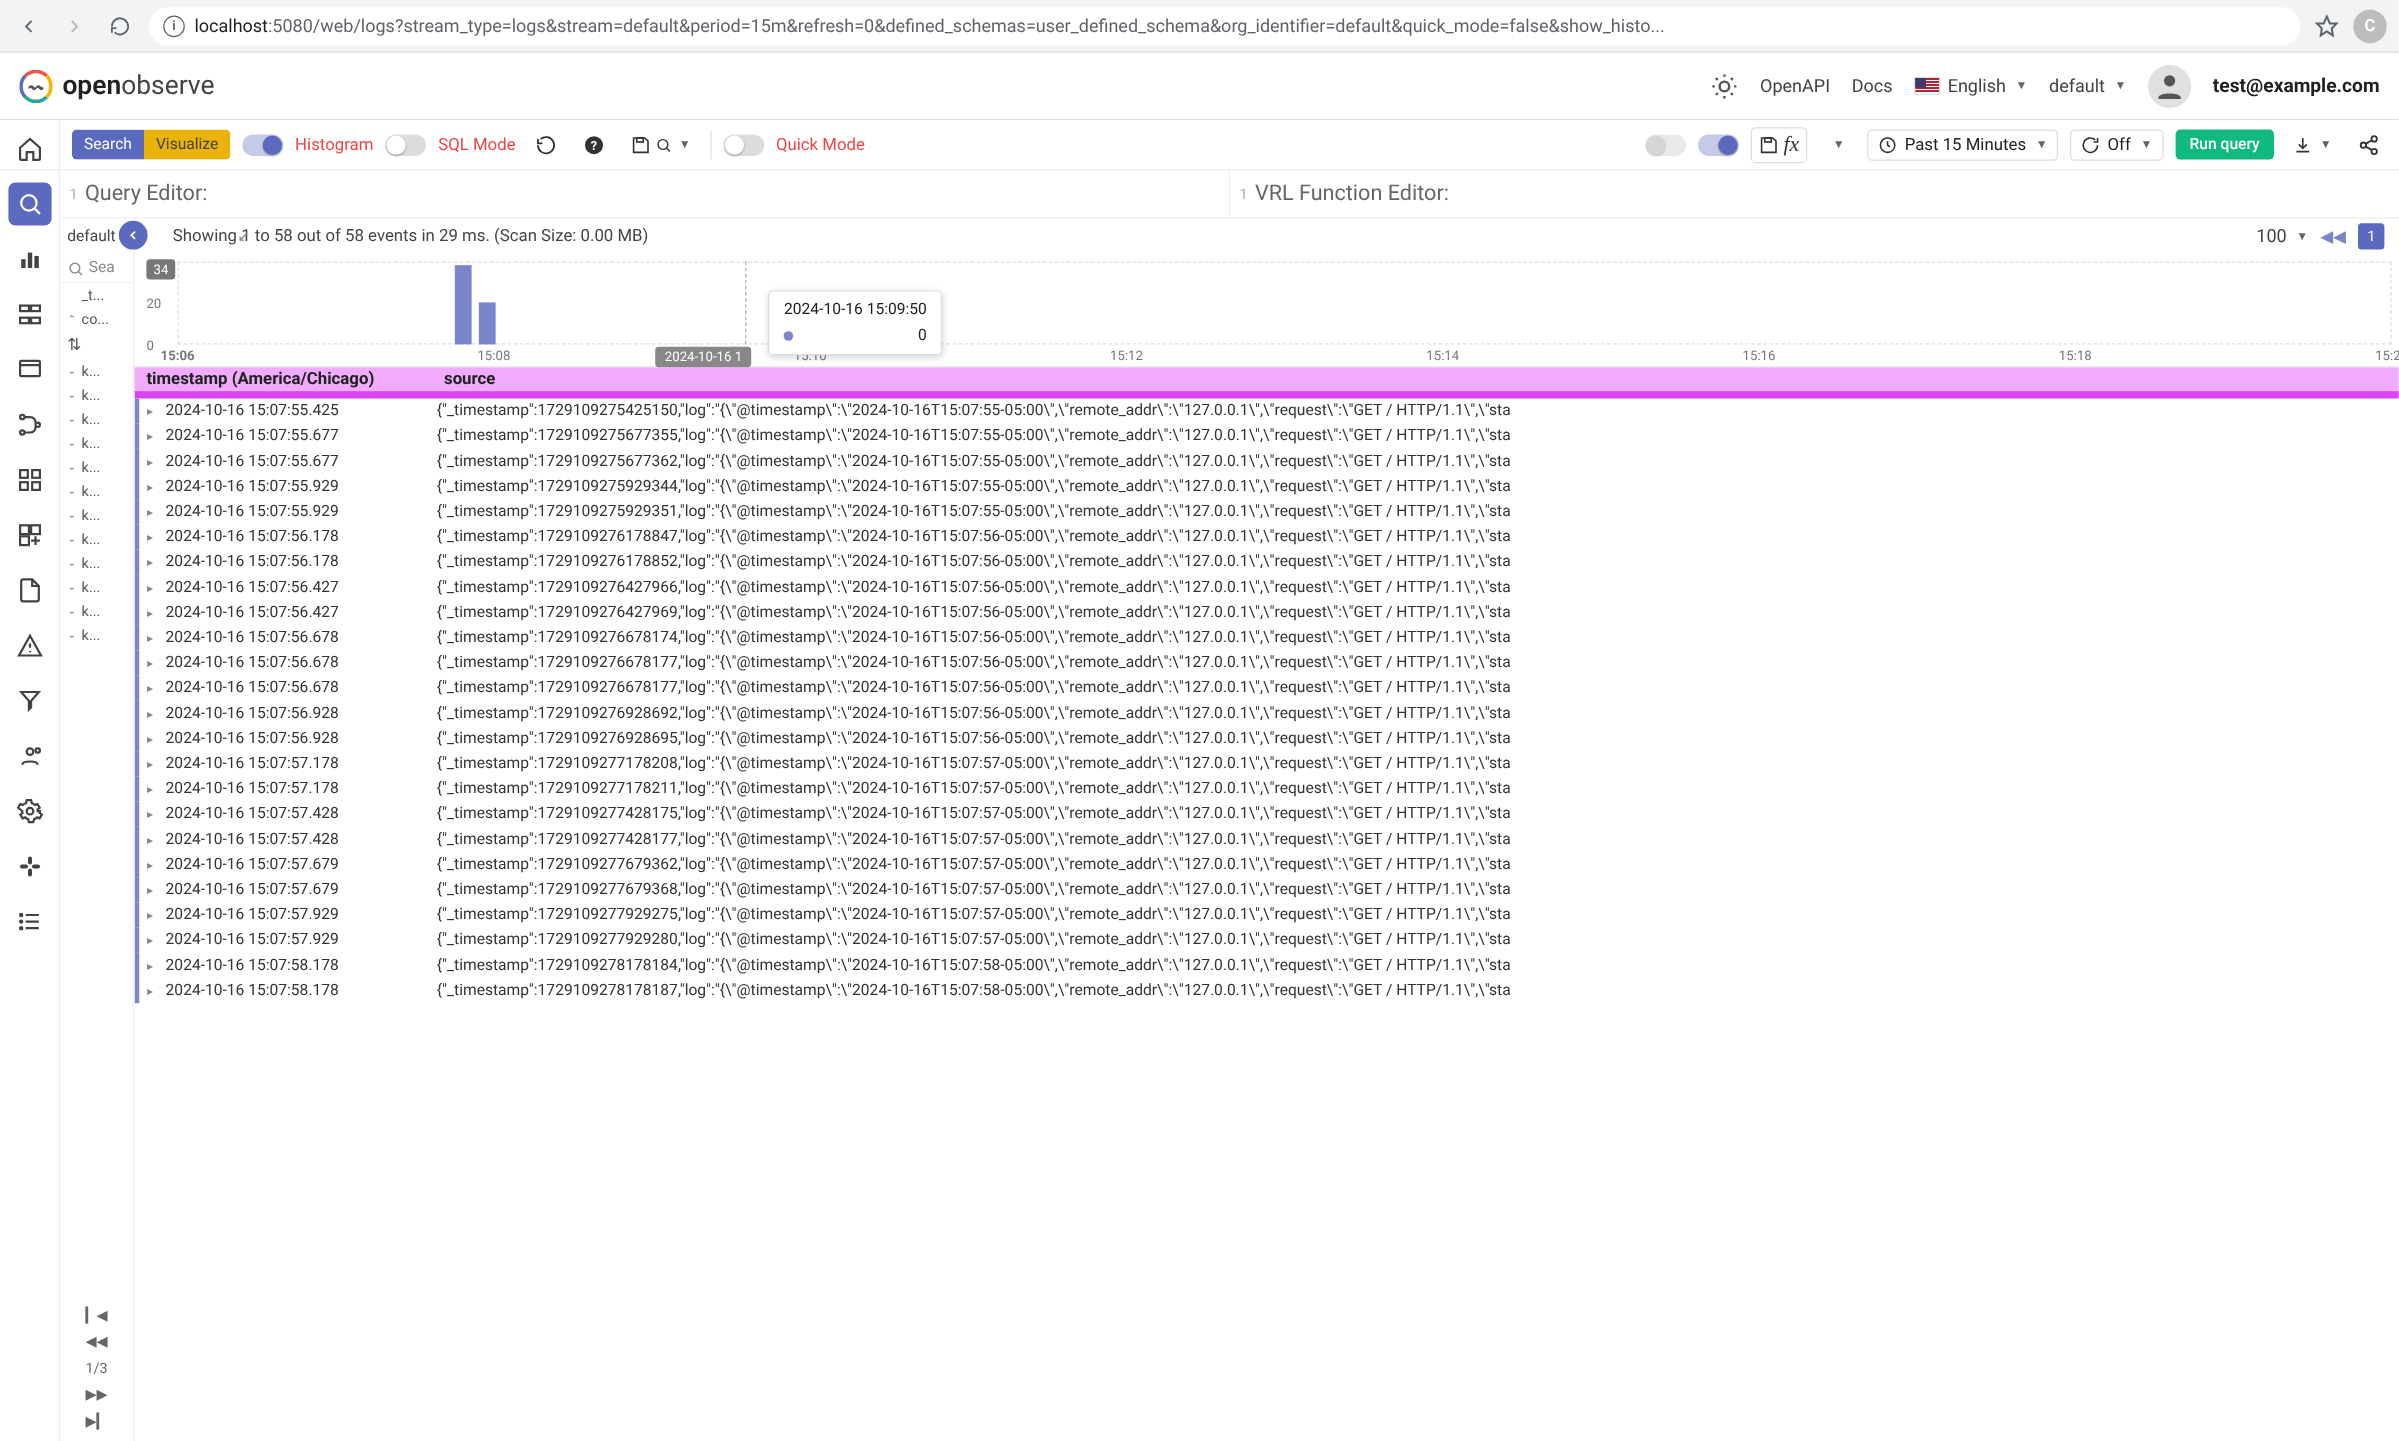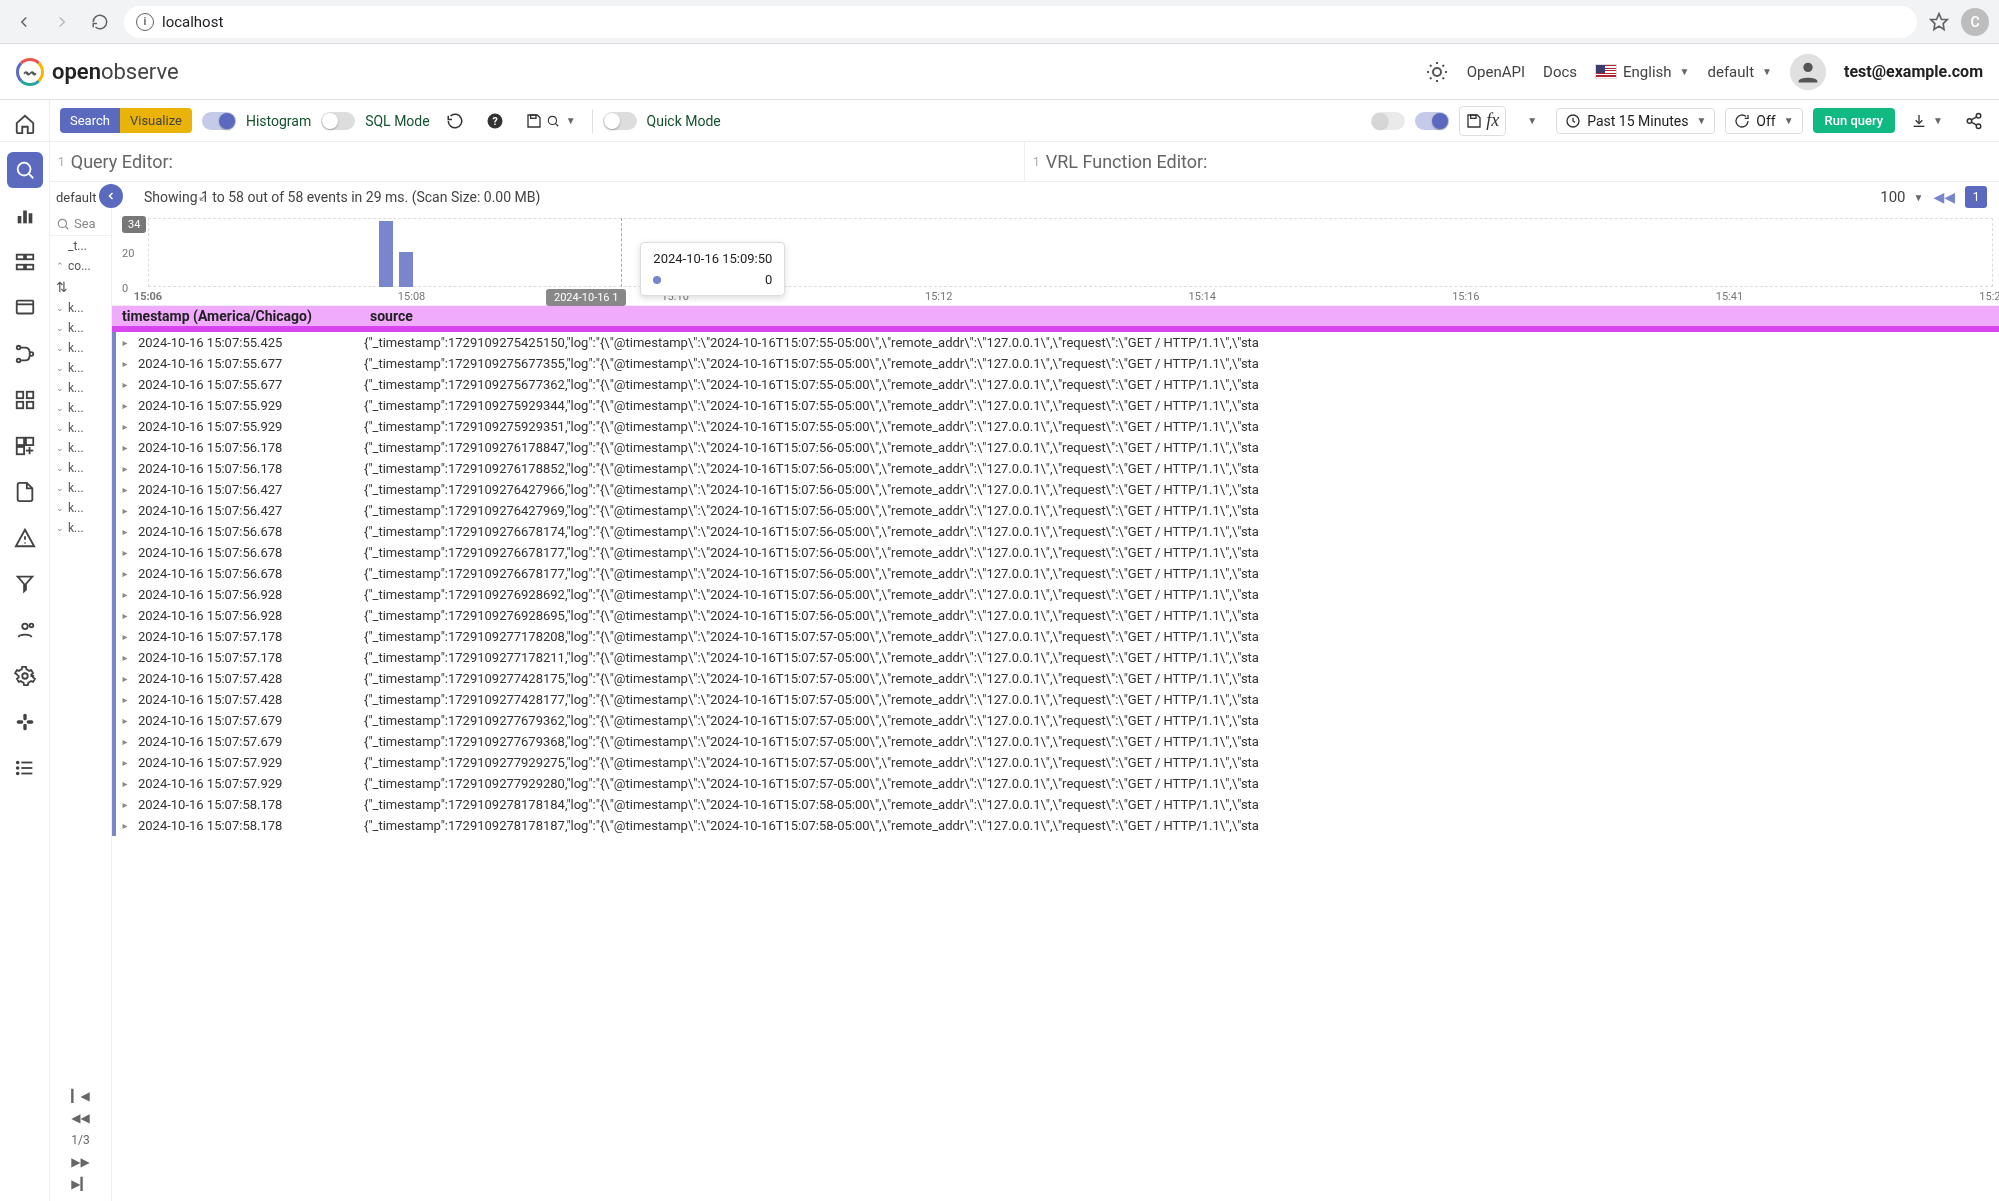--- a/index.html
+++ b/index.html
@@ -31,21 +31,21 @@
 .sun-icon{width:24px;height:24px}
 
 
 .toolbar{height:42px;display:flex;align-items:center;padding:0 10px 0 60px;gap:10px;border-bottom:1px solid #eee;}
 .seg{display:flex;border-radius:4px;overflow:hidden;}
 .seg .sbtn{padding:5px 10px;font-size:13px;background:#eab308;color:#444;cursor:pointer}
 .seg .sbtn.active{background:#5B6ABF;color:#fff}
 .toggle{width:34px;height:18px;border-radius:10px;background:#ddd;position:relative;cursor:pointer}
 .toggle .knob{position:absolute;width:16px;height:16px;border-radius:50%;background:#fff;top:1px;left:1px;box-shadow:0 1px 2px rgba(0,0,0,.3)}
 .toggle.on{background:#c5cae9}.toggle.on .knob{left:17px;background:#5B6ABF}
-.tlabel{font-size:14px;color:#14532d}
+.tlabel{font-size:14px;color:#ef4444}
 .icon-btn{width:30px;height:30px;display:flex;align-items:center;justify-content:center;color:#333;cursor:pointer;border-radius:4px}
 .icon-btn.lg{width:auto;padding:0 6px;gap:4px}
 .divider-v{width:1px;height:24px;background:#e0e0e0}
 .tbox{display:flex;align-items:center;gap:6px;border:1px solid #ddd;border-radius:4px;padding:4px 8px;font-size:14px;cursor:pointer}
 .run-btn{background:#10b981;color:#fff;border-radius:4px;padding:5px 12px;font-size:13px;font-weight:500;cursor:pointer}
 .toolbar-right{margin-left:auto;display:flex;align-items:center;gap:10px}
 .fx{font-style:italic;font-family:serif;font-size:18px}
 
 
 .rail{position:fixed;left:0;top:100px;width:50px;height:calc(100% - 100px);border-right:1px solid #eee;display:flex;flex-direction:column;align-items:center;padding-top:6px;gap:10px}
@@ -115,20 +115,21 @@
   </div>
   <div class="navbtn">
     <svg width="18" height="18" viewBox="0 0 24 24" fill="none" stroke="currentColor" stroke-width="2">
         <path d="M3 12a9 9 0 1 1 3 6.7"></path>
         <path d="M3 19v-5h5"></path>
       </svg>
   </div>
   <div class="urlbar">
     <span class="info-icon">i</span>
     <span class="host">localhost</span>
+      <span class="path">:5080/web/logs?stream_type=logs&amp;stream=default&amp;period=15m&amp;refresh=0&amp;defined_schemas=user_defined_schema&amp;org_identifier=default&amp;quick_mode=false&amp;show_histo...</span>
   </div>
   <div class="star">
     <svg width="20" height="20" viewBox="0 0 24 24" fill="none" stroke="currentColor" stroke-width="2">
         <polygon points="12 2 15 9 22 9 17 14 18 21 12 17 6 21 7 14 2 9 9 9"></polygon>
       </svg>
   </div>
   <div class="avatar-chrome">C</div>
 </div>
 
 <div class="app-header">
@@ -492,21 +493,21 @@
         <div class="ytick" style="top: 41px;">20</div>
         <div class="ytick" style="top: 76px;">0</div>
       </div>
     <div id="chart-xticks">
         <div class="xtick" style="left: 36px; font-weight: bold;">15:06</div>
         <div class="xtick" style="left: 299.571px;">15:08</div>
         <div class="xtick" style="left: 563.143px;">15:10</div>
         <div class="xtick" style="left: 826.714px;">15:12</div>
         <div class="xtick" style="left: 1090.29px;">15:14</div>
         <div class="xtick" style="left: 1353.86px;">15:16</div>
-        <div class="xtick" style="left: 1617.43px;">15:41</div>
+        <div class="xtick" style="left: 1617.43px;">15:18</div>
         <div class="xtick" style="left: 1881px;">15:20</div>
       </div>
     <div id="chart-bars">
         <div class="bar" style="left: 266.625px; height: 66.5px;"></div>
         <div class="bar" style="left: 286.92px; height: 35px;"></div>
       </div>
     <div class="vline" style="left:27%"></div>
     <div class="time-pill" style="left:23%;bottom:-1px">2024-10-16 1</div>
     <div class="tooltip" style="left:28%;top:30px">
       <div>2024-10-16 15:09:50</div>

